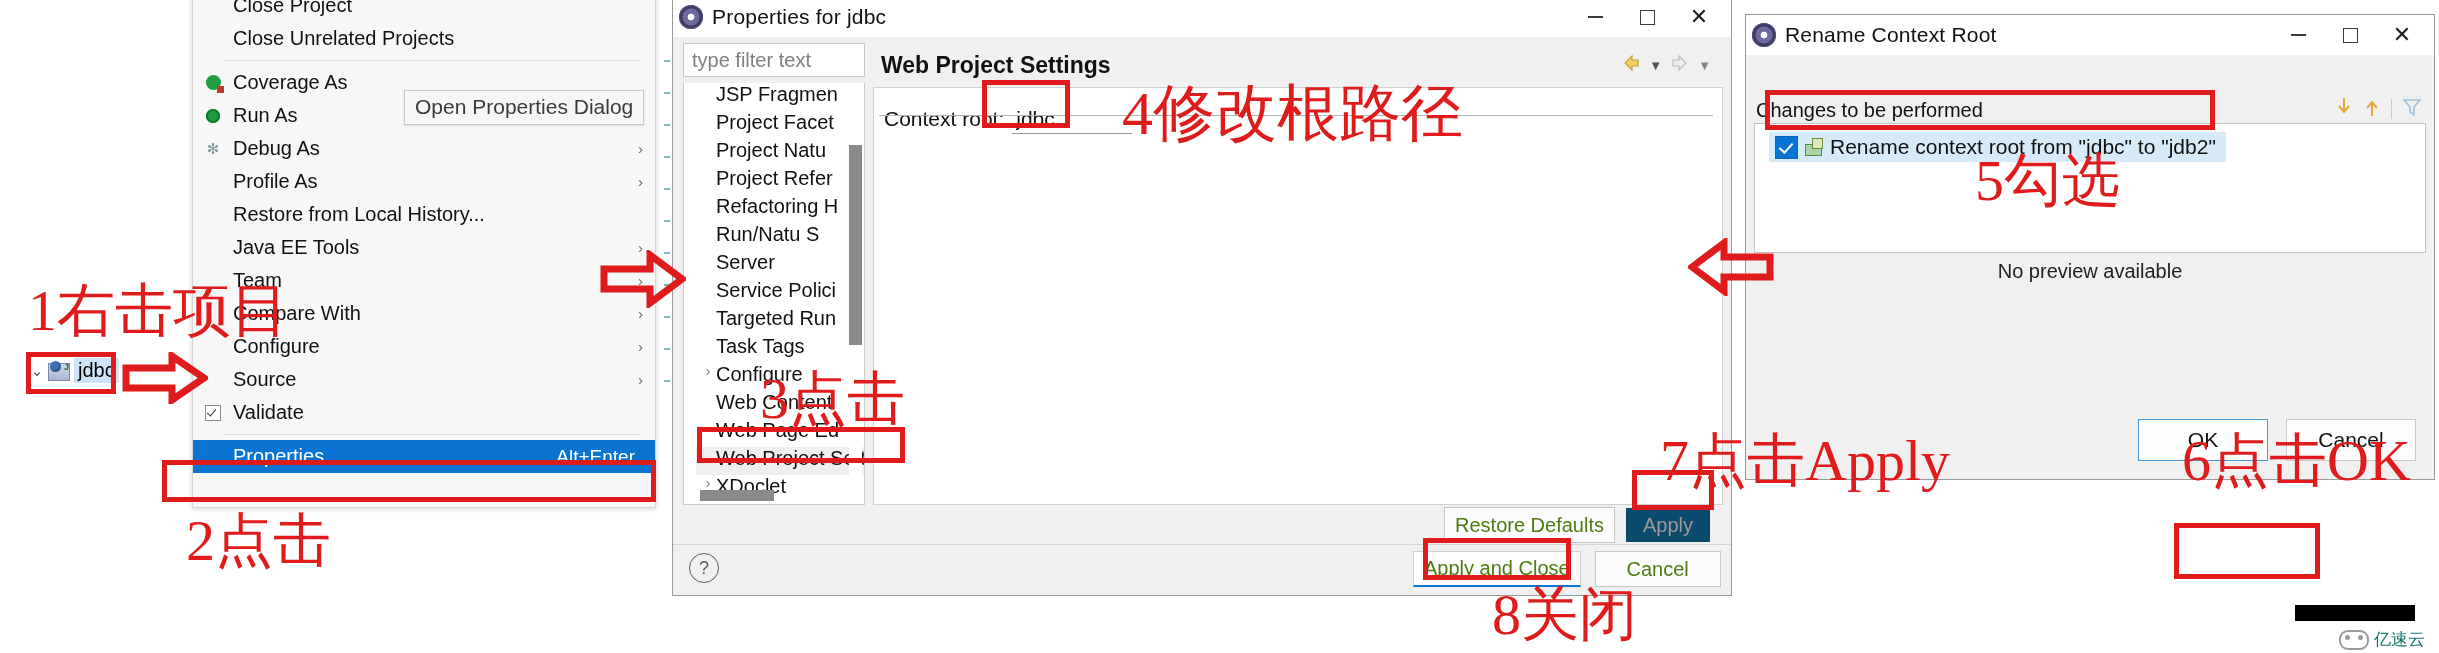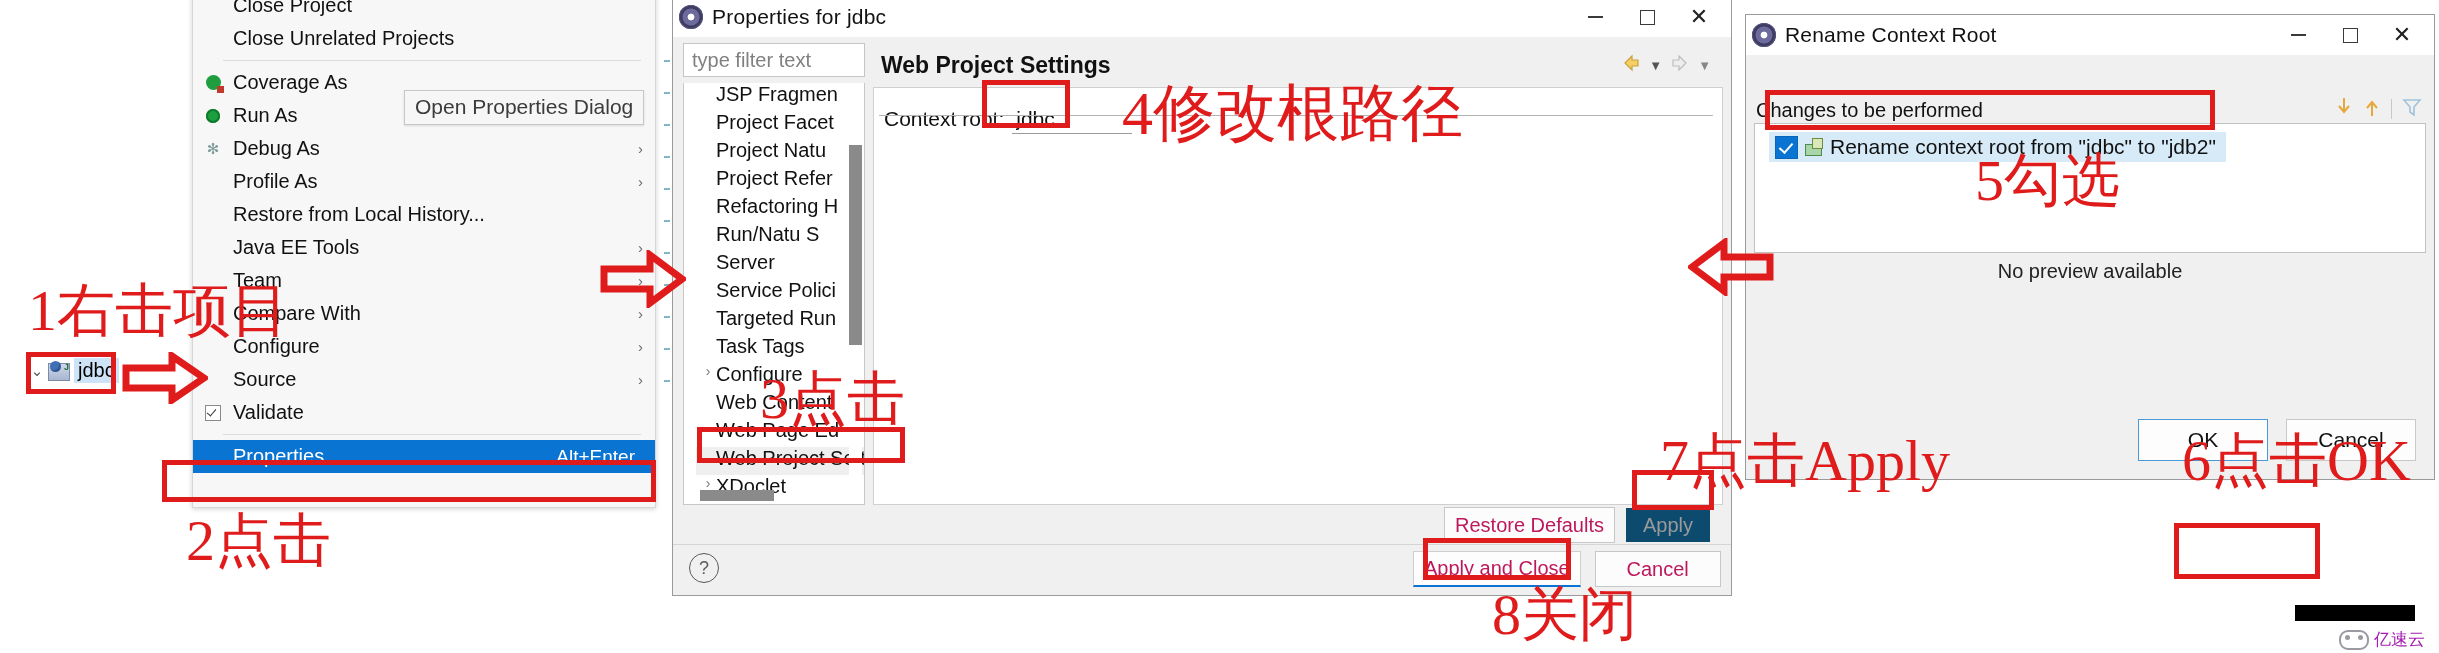--- a/index.html
+++ b/index.html
@@ -74,21 +74,21 @@
   .pagetitle{font-size:23px;font-weight:bold;color:#111;padding-left:8px;}
   .navicons{margin-left:auto;display:flex;align-items:center;gap:8px;padding-right:12px;}
   .pagebody{position:absolute;left:0;right:0;top:45px;bottom:0;background:#fff;border:1px solid #d0d0d0;border-top:none;box-sizing:border-box;}
   .ctxrow{display:flex;align-items:center;padding:16px 0 0 10px;font-size:21px;color:#111;}
   .ctxinput{margin-left:8px;width:120px;height:30px;border:none;border-bottom:1px solid #9a9a9a;background:#fff;
             font-size:21px;color:#111;font-family:inherit;padding:0 4px;box-sizing:border-box;outline:none;}
   .ctxunderline{position:absolute;left:206px;right:18px;top:78px;height:1px;background:#b5b5b5;}
 
   .btnrow1{position:absolute;right:20px;bottom:52px;display:flex;gap:10px;}
   .btnrow2{position:absolute;right:0;bottom:2px;left:0;height:48px;background:#f0f0f0;border-top:1px solid #d5d5d5;}
-  .ebtn{min-width:136px;height:36px;border:1px solid #c7c7c7;background:#fcfcfc;font-size:20px;color:#be185d;
+  .ebtn{min-width:136px;height:36px;border:1px solid #c7c7c7;background:#fcfcfc;font-size:20px;color:#4d7c0f;
         display:flex;align-items:center;justify-content:center;box-sizing:border-box;font-family:inherit;padding:0 10px;}
   .ebtn.disabled{color:#9a9a9a;background:#0c4a6e;border-color:#f0f0f0;}
   .ebtn.default{border:1px solid #cfcfcf;border-bottom:2px solid #0a74d3;background:#fdfdfd;}
   .helpbtn{position:absolute;left:16px;bottom:10px;width:28px;height:28px;border-radius:50%;border:1.6px solid #5a5a5a;
            color:#5a5a5a;font-size:18px;display:flex;align-items:center;justify-content:center;}
 
   
   #renamewin{left:1745px;top:14px;width:690px;height:466px;}
   #renamewin .body{position:absolute;left:0;right:0;top:40px;bottom:0;background:#f0f0f0;}
   .rn-sectionlabel{position:absolute;left:10px;top:44px;font-size:20px;color:#111;}
@@ -108,21 +108,21 @@
   .rn-btn.primary{border:1px solid #4a9ada;}
 
   
   .redbox{position:absolute;border:5px solid #e01b1b;box-sizing:border-box;pointer-events:none;}
   .redtxt{position:absolute;color:#e01b1b;font-family:"Liberation Serif","DejaVu Serif",serif;white-space:nowrap;
           pointer-events:none;line-height:1;}
   .redarrow{position:absolute;pointer-events:none;}
 
   
   .blackbar{position:absolute;right:24px;bottom:32px;width:120px;height:16px;background:#000;}
-  .wm{position:absolute;right:14px;bottom:2px;display:flex;align-items:center;gap:5px;color:#a21caf;font-size:17px;}
+  .wm{position:absolute;right:14px;bottom:2px;display:flex;align-items:center;gap:5px;color:#0f766e;font-size:17px;}
   .wm .cloud{width:26px;height:16px;border:2px solid #9a9aa2;border-radius:9px;position:relative;}
   .wm .cloud:before{content:"";position:absolute;left:4px;top:3px;width:5px;height:5px;border-radius:50%;background:#9a9aa2;}
   .wm .cloud:after{content:"";position:absolute;right:4px;top:3px;width:5px;height:5px;border-radius:50%;background:#9a9aa2;}
 
   
   .edgestrip{position:absolute;left:664px;top:0;width:8px;height:653px;}
   .edgedash{position:absolute;left:0;width:6px;height:2px;background:#7fb7c6;}
 </style>
 </head>
 <body>

